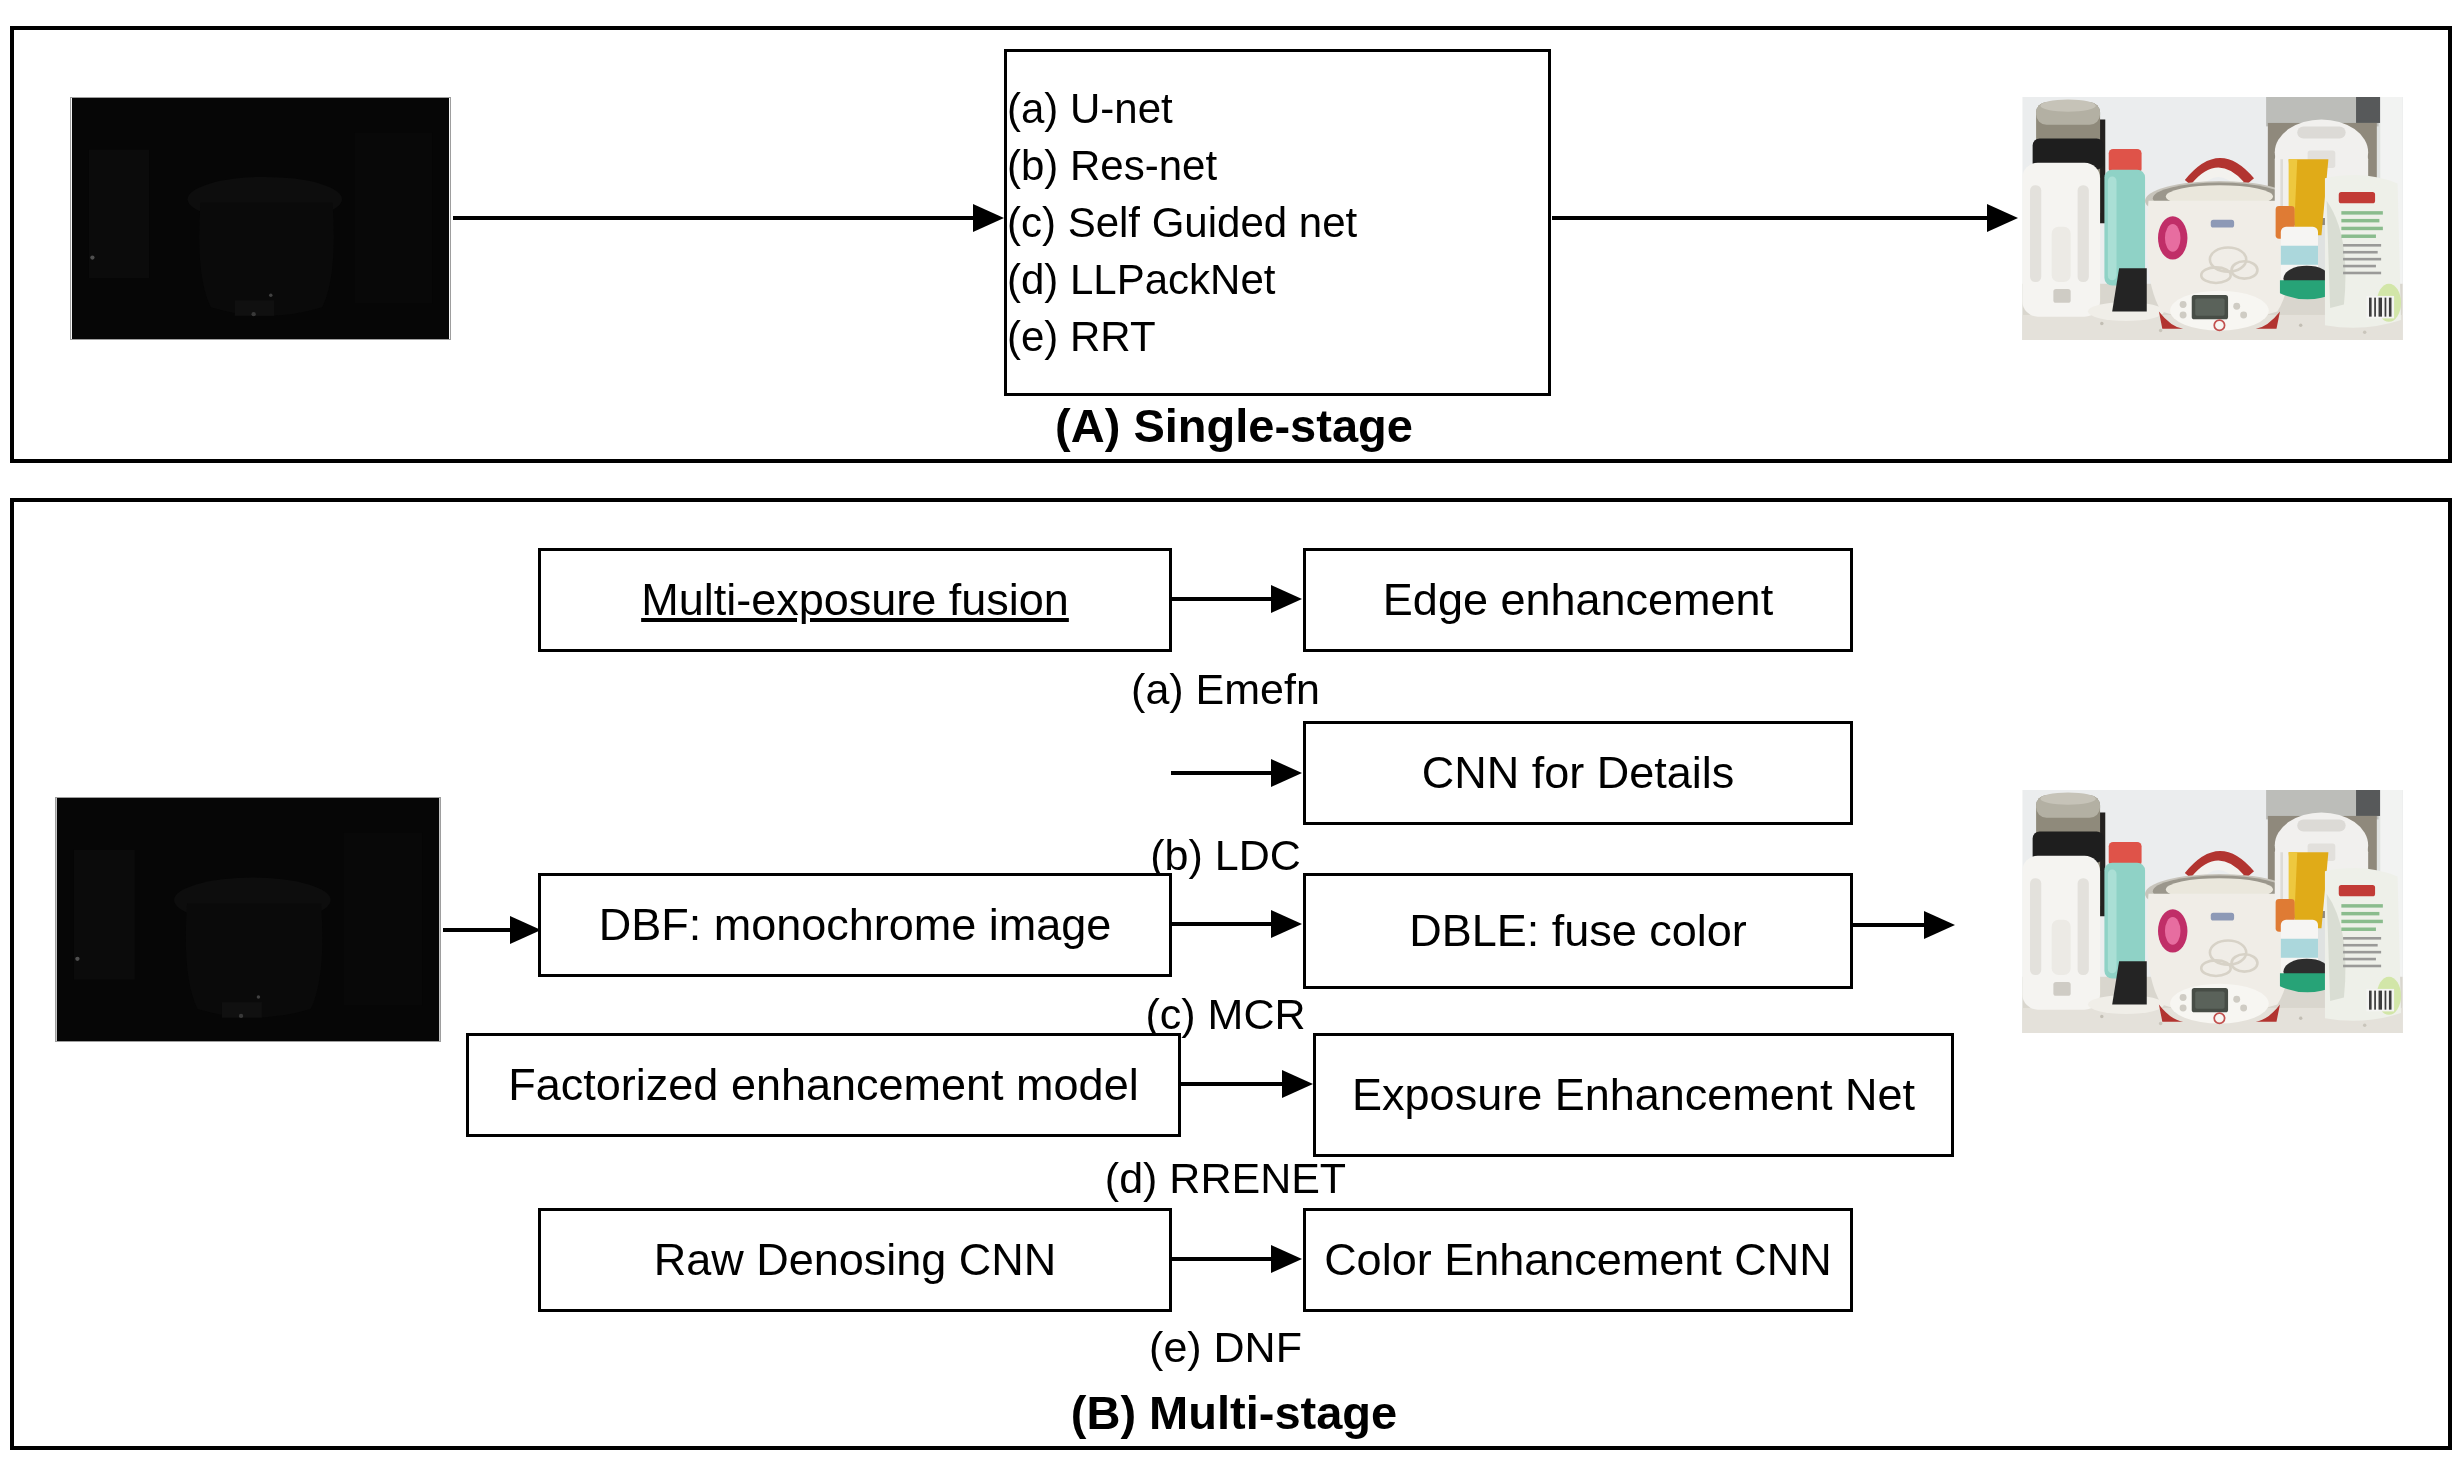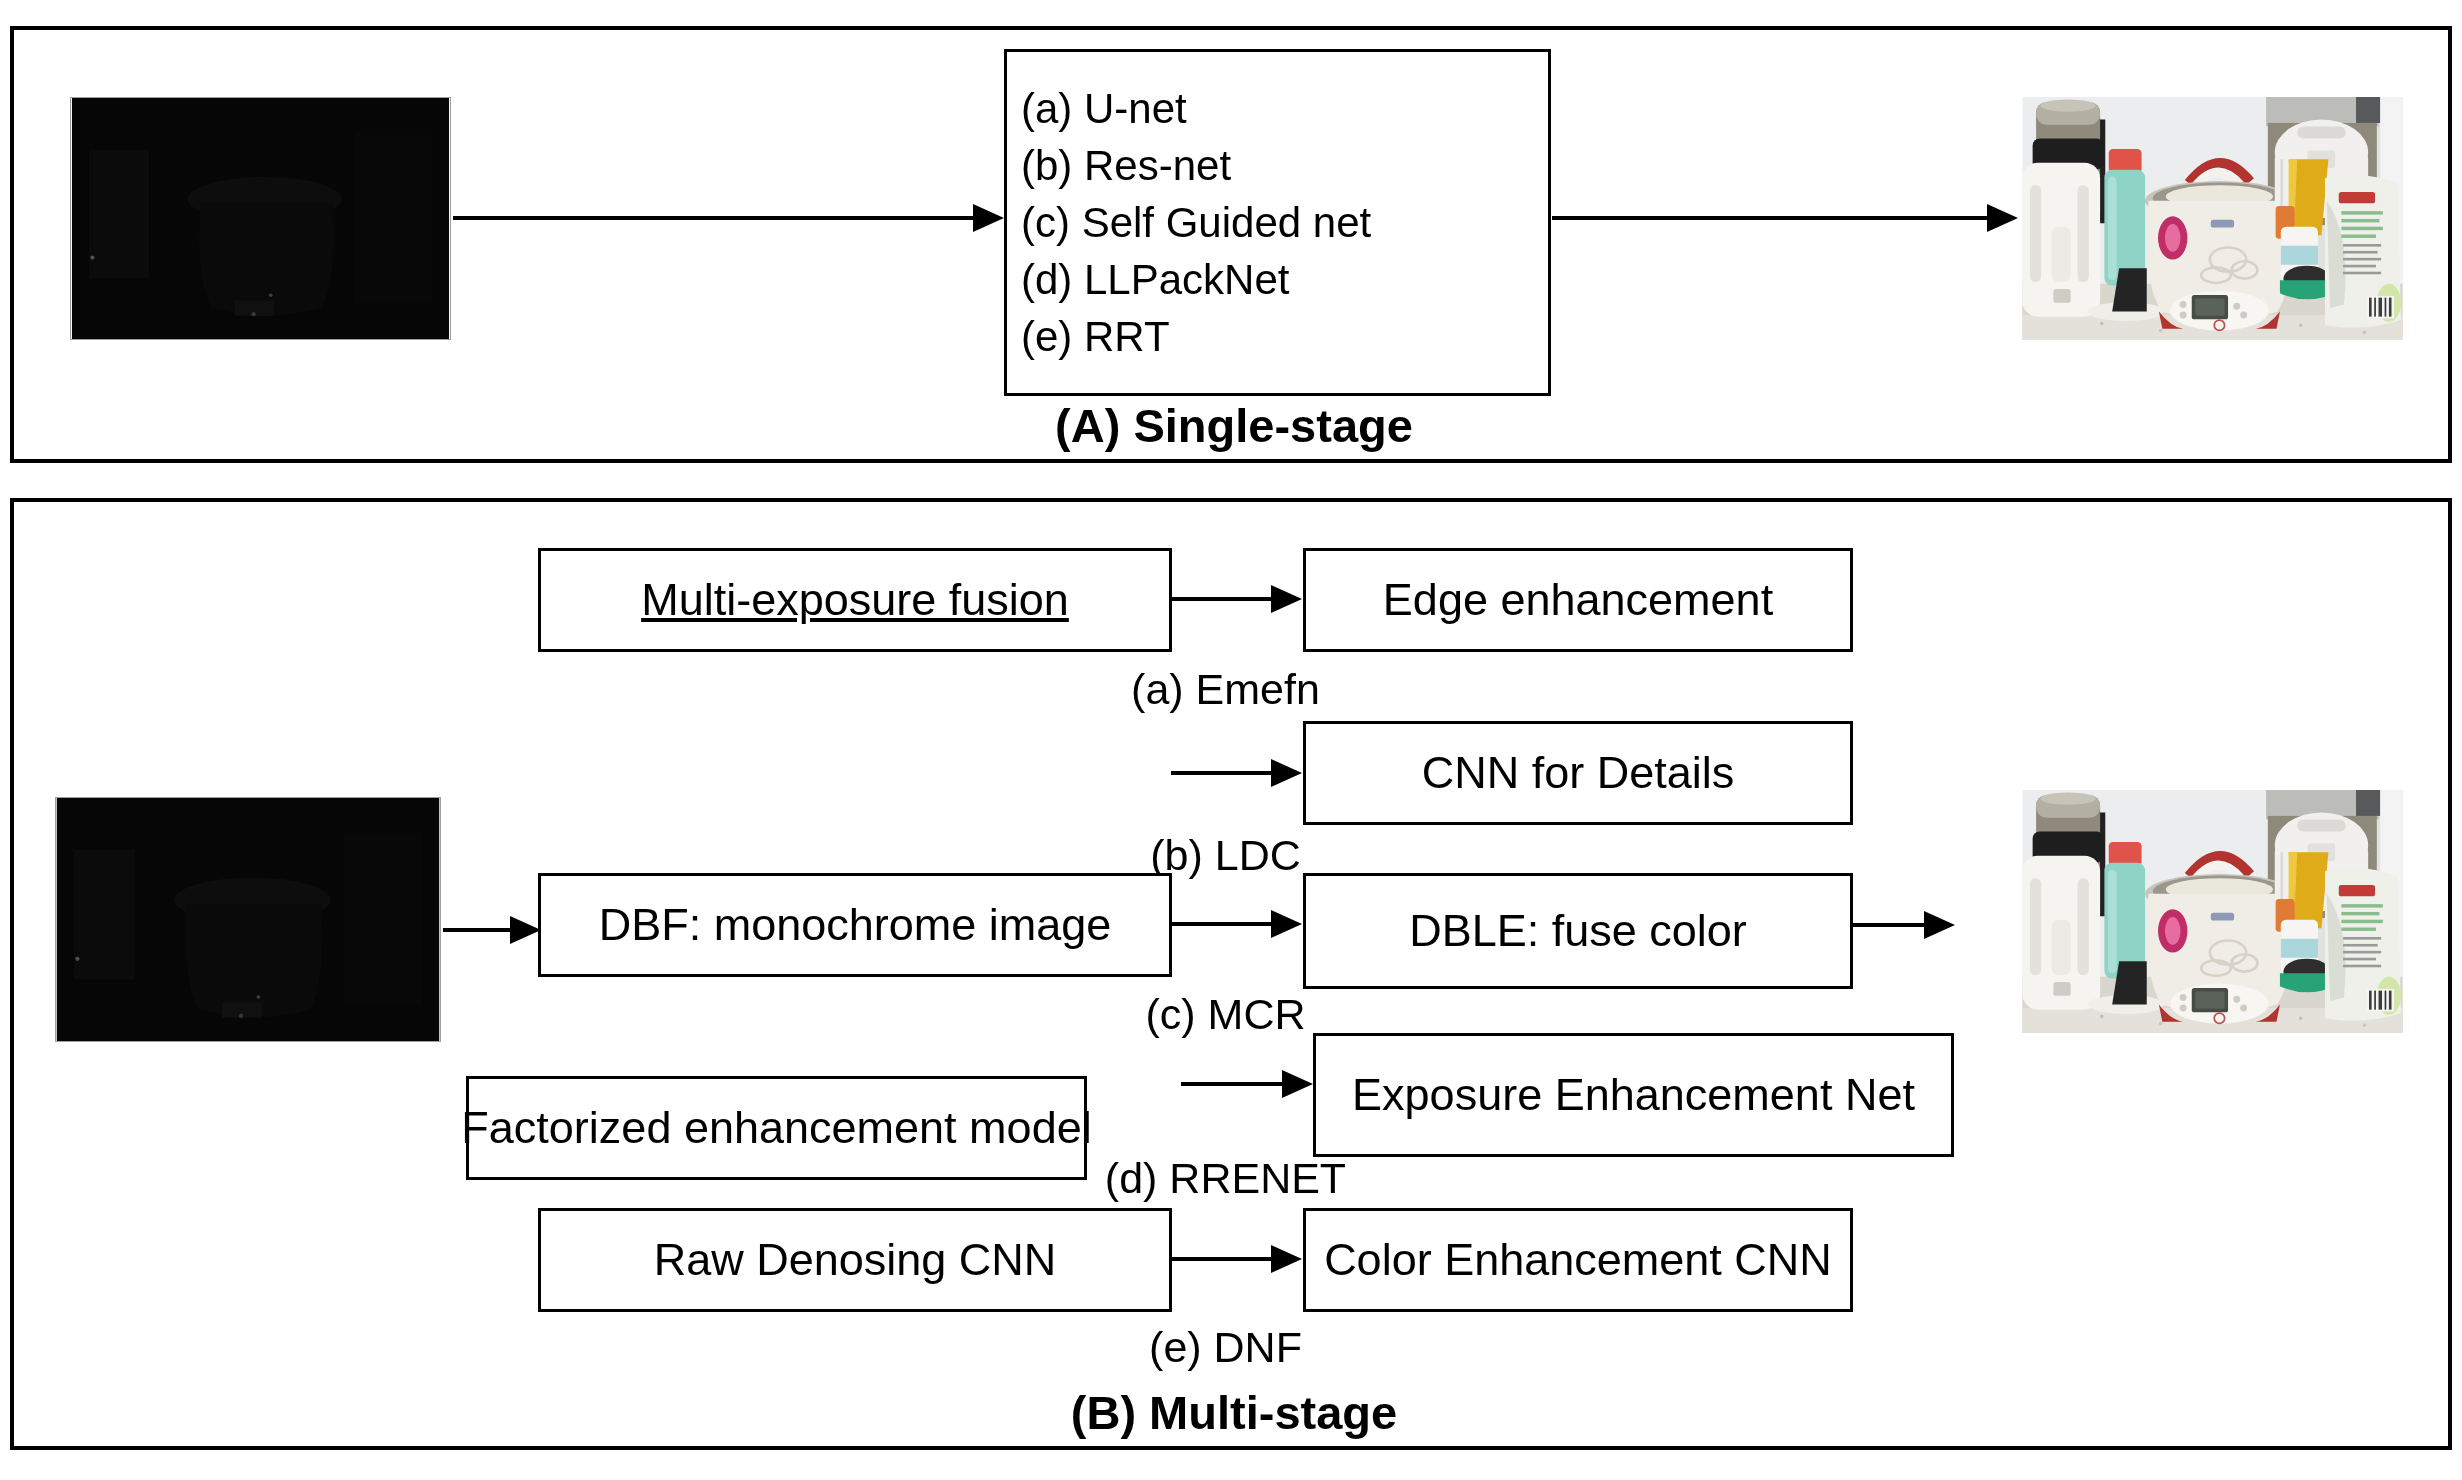--- a/index.html
+++ b/index.html
@@ -9,21 +9,21 @@
   }
   .panel{position:absolute;border:4.3px solid #000;background:#fff;box-sizing:border-box;}
   .box{
     position:absolute;border:3.5px solid #000;background:#fff;box-sizing:border-box;
     display:flex;align-items:center;justify-content:center;
     font-size:45px;white-space:nowrap;
   }
   .methods{
     position:absolute;border:3.5px solid #000;background:#fff;box-sizing:border-box;
     display:flex;flex-direction:column;justify-content:center;
-    padding-left:14px;font-size:42px;line-height:57px;
+    padding-left:0;font-size:42px;line-height:57px;
   }
   .arrow{position:absolute;height:4.3px;background:#000;}
   .arrow::after{
     content:"";position:absolute;left:100%;top:50%;transform:translateY(-50%);
     width:0;height:0;border-left:31px solid #000;
     border-top:14px solid transparent;border-bottom:14px solid transparent;
   }
   .caption{position:absolute;text-align:center;font-size:43px;}
   .caption.bold{font-weight:bold;font-size:47px;}
   .photo{position:absolute;display:block;}
@@ -187,21 +187,21 @@
 
   <div class="arrow" style="left:1171px;top:771px;width:100px;"></div>
   <div class="box" style="left:1303px;top:721px;width:550px;height:104px;">CNN for Details</div>
   <div class="caption" style="left:823px;top:831px;width:805px;">(b) LDC</div>
 
   <div class="box" style="left:538px;top:873px;width:634px;height:104px;">DBF: monochrome image</div>
   <div class="arrow" style="left:1171px;top:922px;width:100px;"></div>
   <div class="box" style="left:1303px;top:873px;width:550px;height:116px;">DBLE: fuse color</div>
   <div class="caption" style="left:823px;top:990px;width:805px;">(c) MCR</div>
 
-  <div class="box" style="left:466px;top:1033px;width:621px;height:104px;margin-top:43px;">Factorized enhancement model</div>
+  <div class="box" style="left:466px;top:1033px;width:715px;height:104px;">Factorized enhancement model</div>
   <div class="arrow" style="left:1181px;top:1082px;width:101px;"></div>
   <div class="box" style="left:1313px;top:1033px;width:641px;height:124px;">Exposure Enhancement Net</div>
   <div class="caption" style="left:823px;top:1154px;width:805px;">(d) RRENET</div>
 
   <div class="box" style="left:538px;top:1208px;width:634px;height:104px;">Raw Denosing CNN</div>
   <div class="arrow" style="left:1171px;top:1257px;width:100px;"></div>
   <div class="box" style="left:1303px;top:1208px;width:550px;height:104px;">Color Enhancement CNN</div>
   <div class="caption" style="left:823px;top:1323px;width:805px;">(e) DNF</div>
 
   <div class="arrow" style="left:1853px;top:923px;width:71px;"></div>

